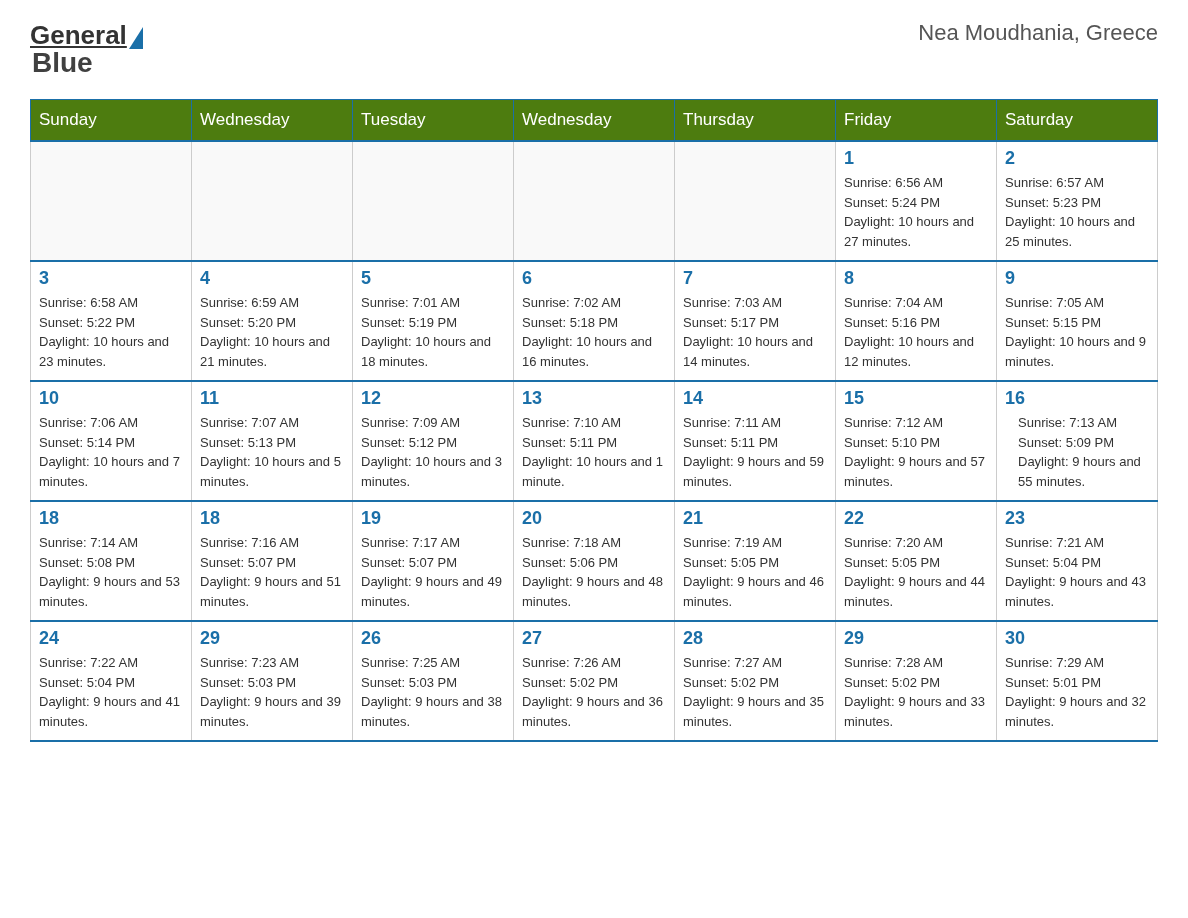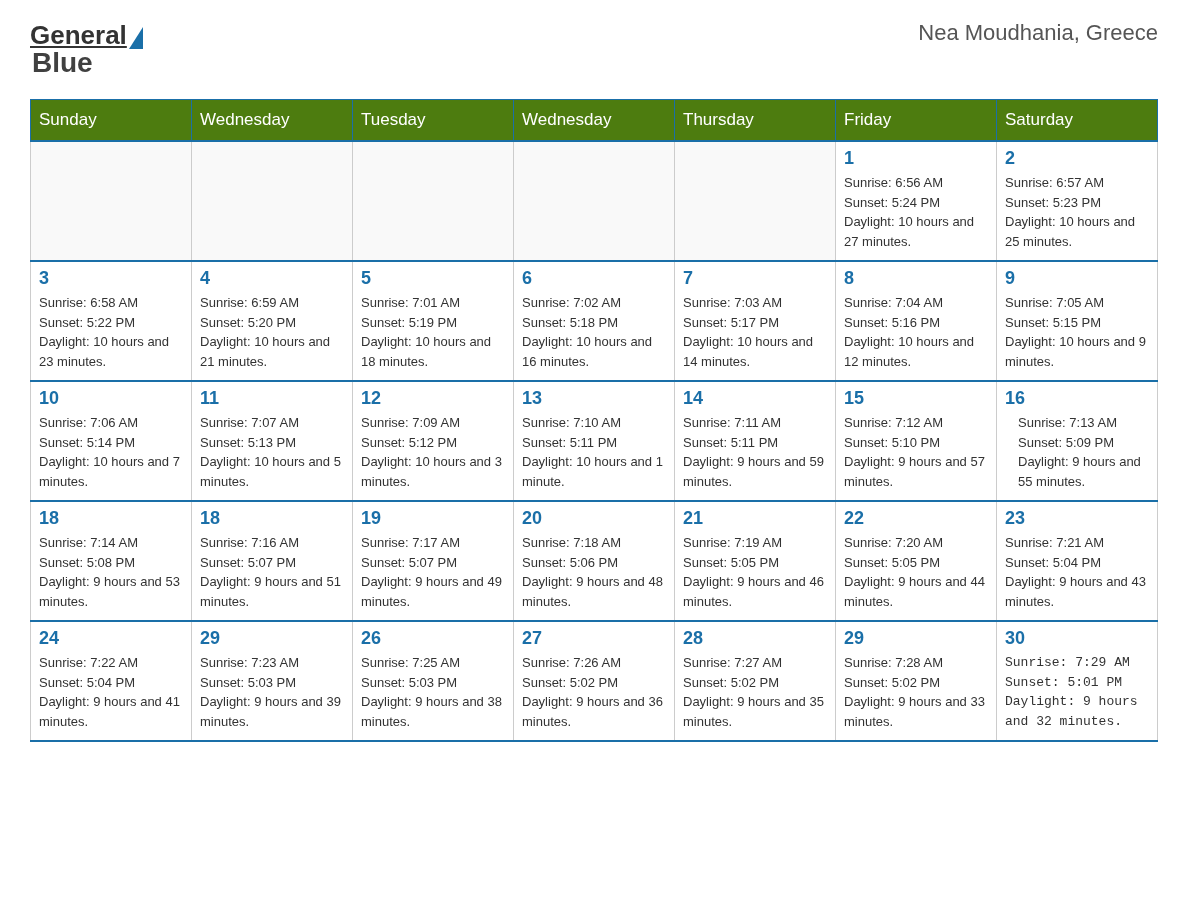--- a/index.html
+++ b/index.html
@@ -321,19 +321,19 @@
 Daylight: 9 hours and 35 minutes.</div>
         </td>
         <td>
           <span class="day-number">29</span>
           <div class="day-info" style="white-space: pre-line;">Sunrise: 7:28 AM
 Sunset: 5:02 PM
 Daylight: 9 hours and 33 minutes.</div>
         </td>
         <td>
           <span class="day-number">30</span>
-          <div class="day-info" style="white-space: pre-line; font-family: Liberation Mono, monospace;">Sunrise: 7:29 AM
+          <div class="day-info" style="white-space: pre-line;">Sunrise: 7:29 AM
 Sunset: 5:01 PM
 Daylight: 9 hours and 32 minutes.</div>
         </td>
       </tr>
     </tbody>
 </table>
 
 </body></html>

